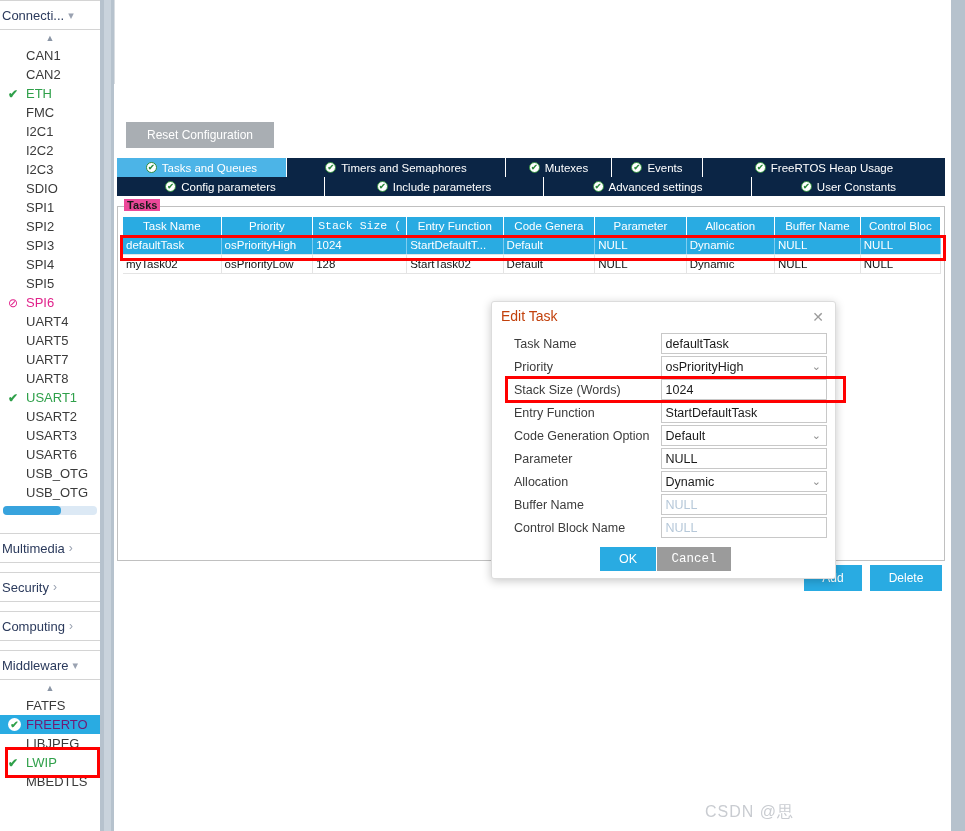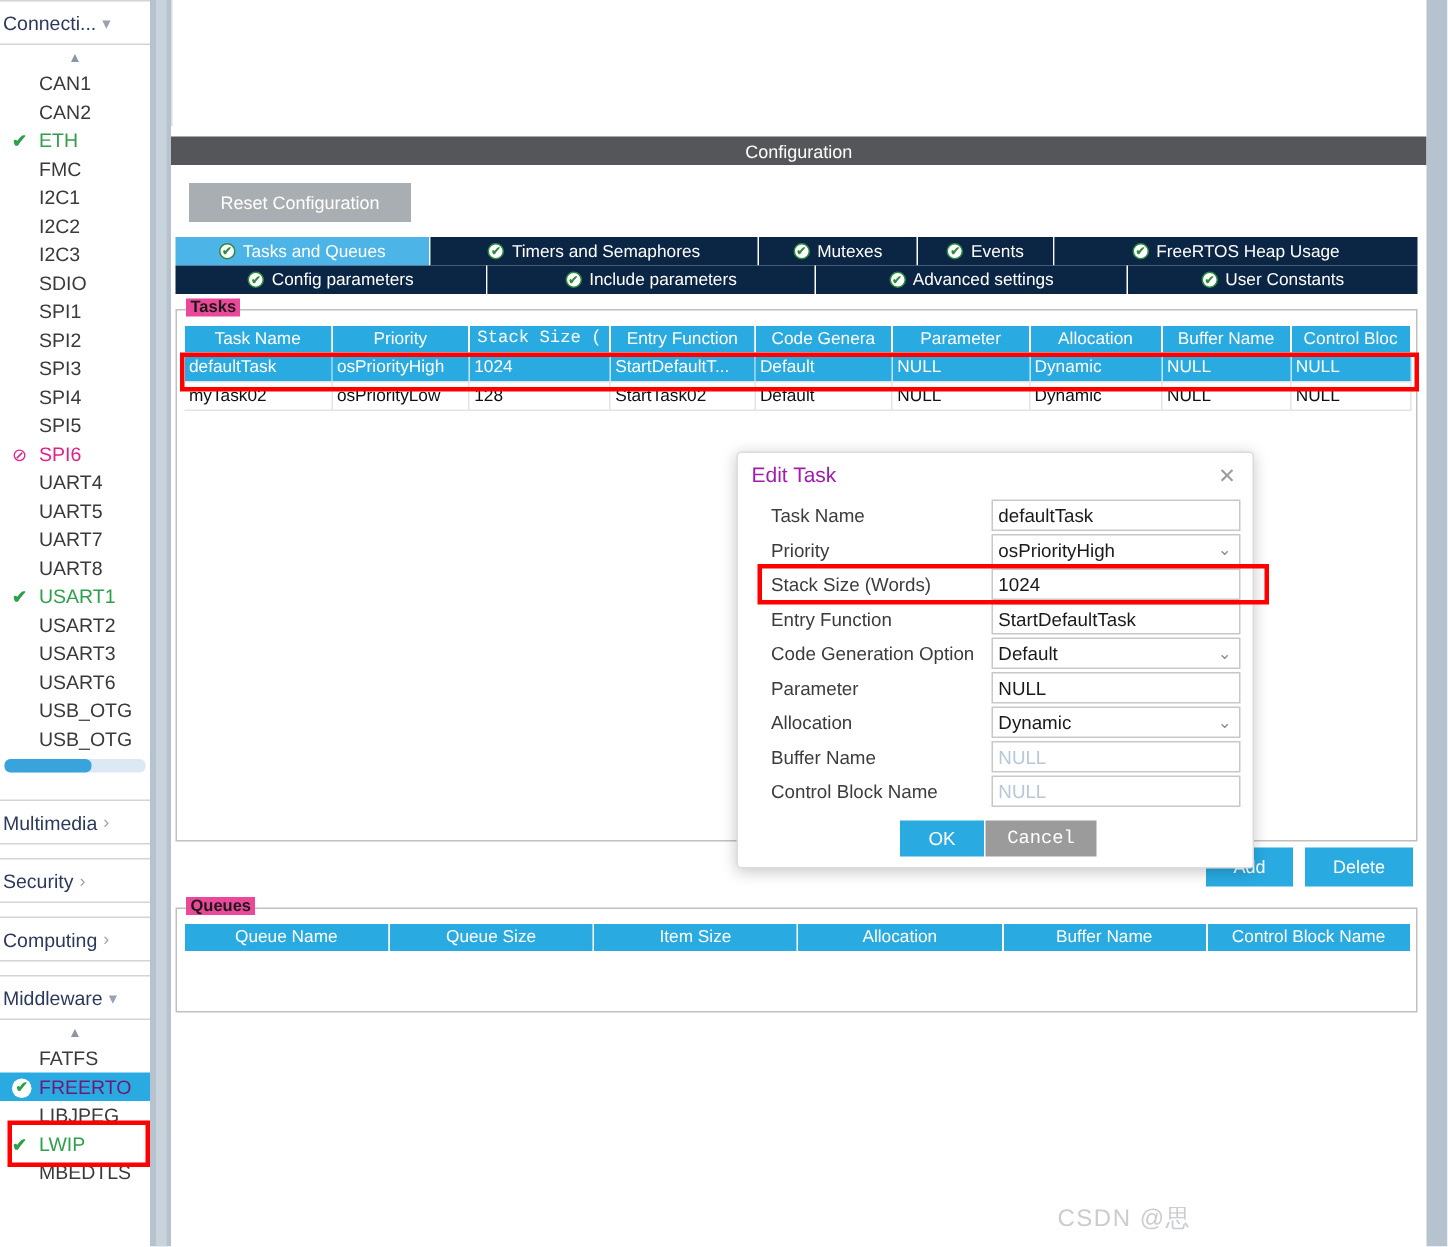--- a/index.html
+++ b/index.html
@@ -165,21 +165,21 @@
   #anno-stack { left: 505px; top: 376px; width: 341px; height: 27px; }
   #anno-freertos { left: 5px; top: 747px; width: 95px; height: 31px; }
 
   
   #dialog {
     position: absolute; left: 491px; top: 301px; width: 345px; height: 278px;
     background: #ffffff; border: 1px solid #dcdcdc; border-radius: 3px;
     box-shadow: 0 2px 10px rgba(0,0,0,0.22);
   }
   #dlg-title {
-    position: absolute; left: 9px; top: 6px; font-size: 14px; color: #a21caf;
+    position: absolute; left: 9px; top: 6px; font-size: 14px; color: #c2410c;
   }
   #dlg-close {
     position: absolute; right: 8px; top: 6px; width: 18px; height: 18px;
     color: #9b9b9b; font-size: 14px; text-align: center; line-height: 18px; cursor: default;
   }
   .dlg-row {
     position: absolute; left: 10px; width: 325px; height: 23px;
     display: flex; align-items: center;
   }
   .dlg-label { width: 160px; font-size: 12.5px; color: #3c3c3c; padding-left: 12px; }
@@ -383,23 +383,20 @@
         </div>
       </div>
   </div>
 
   <div id="side-divider"></div>
   <div id="side-divider-inner"></div>
 
   <div id="main">
     <div id="main-top-blank"></div>
 
-    <div id="cfg-header">
-      <span>Configuration</span>
-    </div>
 
     <div id="cfg-body">
 
       <div class="reset-btn">Reset Configuration</div>
 
       <div id="tabrow1">
           <div class="tab active" style="width: 170px;">
             <span class="chk">✔</span>
             <span>Tasks and Queues</span>
           </div>
@@ -480,38 +477,20 @@
                   <td>NULL</td>
                 </tr>
               </tbody>
           </table>
         </div>
       </div>
 
       <div class="btn-blue" id="add-btn">Add</div>
       <div class="btn-blue" id="delete-btn">Delete</div>
 
-      <div id="queues-box">
-        <span class="box-legend">Queues</span>
-        <div id="queues-grid-wrap">
-          <table class="grid">
-            <thead>
-                <tr id="queues-head">
-                  <th>Queue Name</th>
-                  <th>Queue Size</th>
-                  <th>Item Size</th>
-                  <th>Allocation</th>
-                  <th>Buffer Name</th>
-                  <th>Control Block Name</th>
-                </tr>
-              </thead>
-            <tbody id="queues-body"></tbody>
-          </table>
-        </div>
-      </div>
 
     </div>
   </div>
 
   <div id="dialog">
     <div id="dlg-title">Edit Task</div>
     <div id="dlg-close">✕</div>
     <div id="dlg-fields">
         <div class="dlg-row" style="top: 30px;">
           <div class="dlg-label">Task Name</div>

